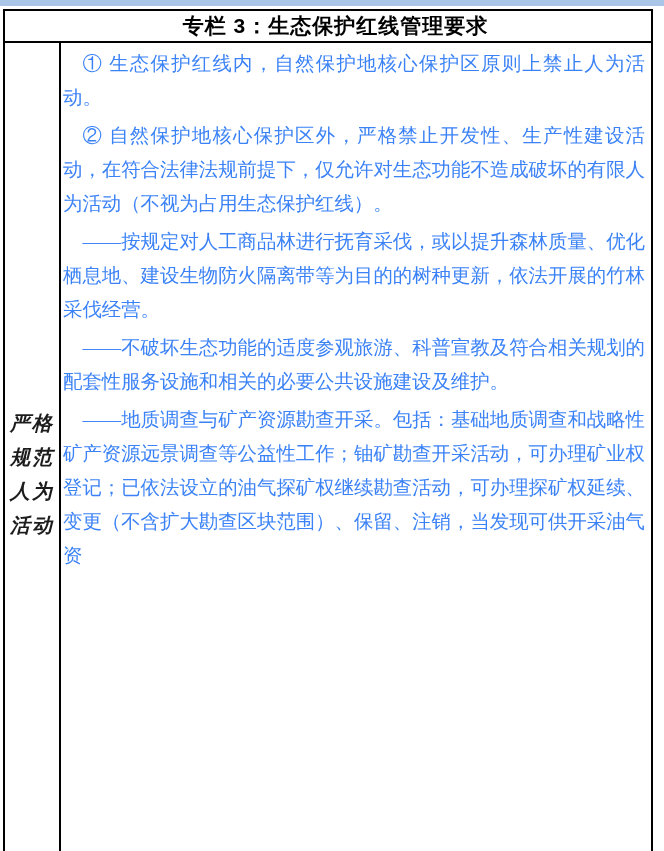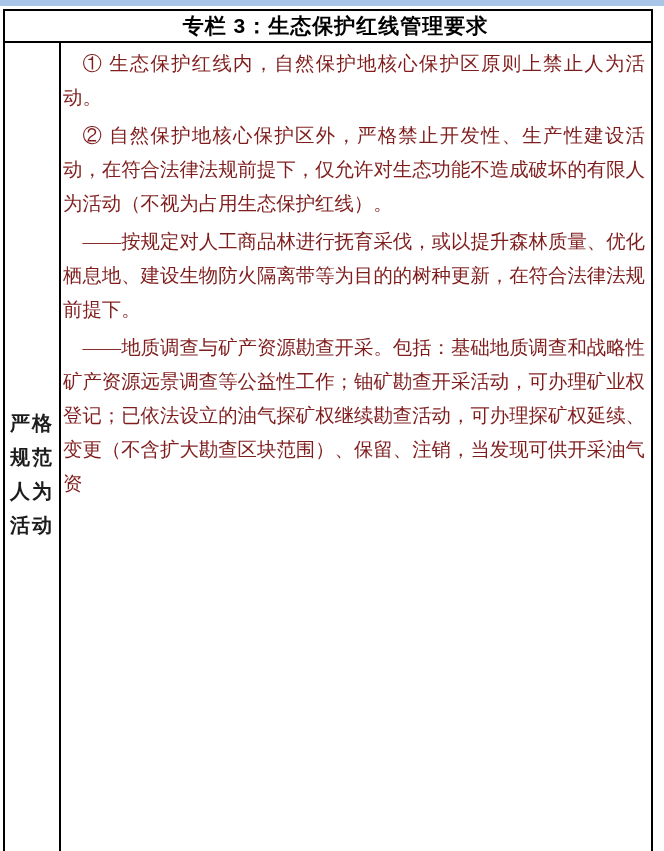--- a/index.html
+++ b/index.html
@@ -57,33 +57,34 @@
     border-right: 2px solid #000000;
     padding-top: 363px;
     text-align: center;
   }
   .label-cell .label-line {
     font-weight: bold;
     font-size: 20px;
     line-height: 34px;
     letter-spacing: 2px;
     white-space: nowrap;
+    font-style: italic;
   }
   .content-cell {
     flex: 1;
     padding: 4px 6px 0 2px;
     overflow: hidden;
   }
   .content-cell p {
     font-size: 19.4px;
     line-height: 34px;
     text-indent: 1em;
     text-align: justify;
     margin-bottom: 4px;
-    color: #7f1d1d;
+    color: #3b82f6;
   }
 </style>
 </head>
 <body>
 
 <div class="screen">
   <div class="top-strip"></div>
 
   <div class="doc-table">
 
@@ -96,19 +97,20 @@
       <div class="label-cell">
         <div class="label-line">严格</div>
         <div class="label-line">规范</div>
         <div class="label-line">人为</div>
         <div class="label-line">活动</div>
       </div>
 
       <div class="content-cell">
         <p>① 生态保护红线内，自然保护地核心保护区原则上禁止人为活动。</p>
         <p>② 自然保护地核心保护区外，严格禁止开发性、生产性建设活动，在符合法律法规前提下，仅允许对生态功能不造成破坏的有限人为活动（不视为占用生态保护红线）。</p>
-        <p>——按规定对人工商品林进行抚育采伐，或以提升森林质量、优化栖息地、建设生物防火隔离带等为目的的树种更新，在符合法律法规前提下。</p>
+        <p>——按规定对人工商品林进行抚育采伐，或以提升森林质量、优化栖息地、建设生物防火隔离带等为目的的树种更新，依法开展的竹林采伐经营。</p>
+        <p>——不破坏生态功能的适度参观旅游、科普宣教及符合相关规划的配套性服务设施和相关的必要公共设施建设及维护。</p>
         <p>——地质调查与矿产资源勘查开采。包括：基础地质调查和战略性矿产资源远景调查等公益性工作；铀矿勘查开采活动，可办理矿业权登记；已依法设立的油气探矿权继续勘查活动，可办理探矿权延续、变更（不含扩大勘查区块范围）、保留、注销，当发现可供开采油气资</p>
       </div>
 
     </div>
   </div>
 </div>
 
 </body></html>

